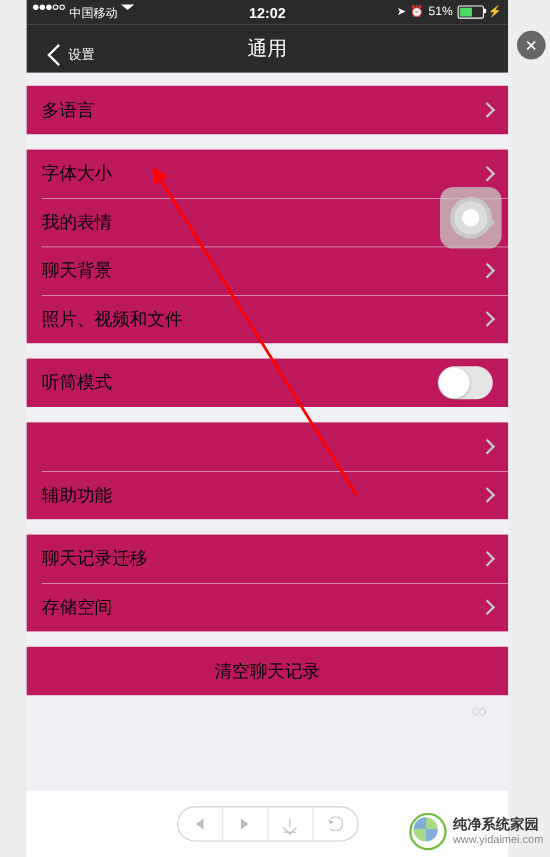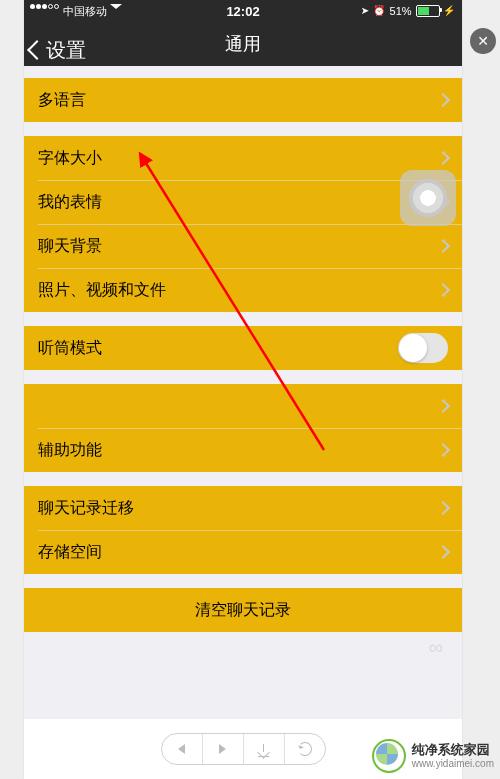--- a/index.html
+++ b/index.html
@@ -90,42 +90,42 @@
   .nav {
     height: 44px;
     background: #2a2a2a;
     color: #fff;
     display: flex;
     align-items: center;
     position: relative;
   }
   .nav .back {
     display: flex; align-items: center;
-    padding-left: 6px;
-    font-size: 20px;
+    padding-left: 22px;
+    font-size: 12px;
     cursor: pointer;
     margin-top: 12px;
   }
   .nav .chev-left {
     width: 12px; height: 12px;
     border-left: 2px solid #fff;
     border-bottom: 2px solid #fff;
     transform: rotate(45deg);
     margin-right: 2px;
   }
   .nav .title {
     position: absolute; left: 0; right: 0;
     text-align: center;
     font-size: 18px;
     font-weight: 500;
   }
   
   .group {
     margin-top: 14px;
-    background: #eab308;
+    background: #be185d;
     text-align: right;
   }
   .group.first { margin-top: 12px; }
   .cell {
     height: 44px;
     display: flex;
     align-items: center;
     padding: 0 14px;
     font-size: 16px;
     color: #000;

